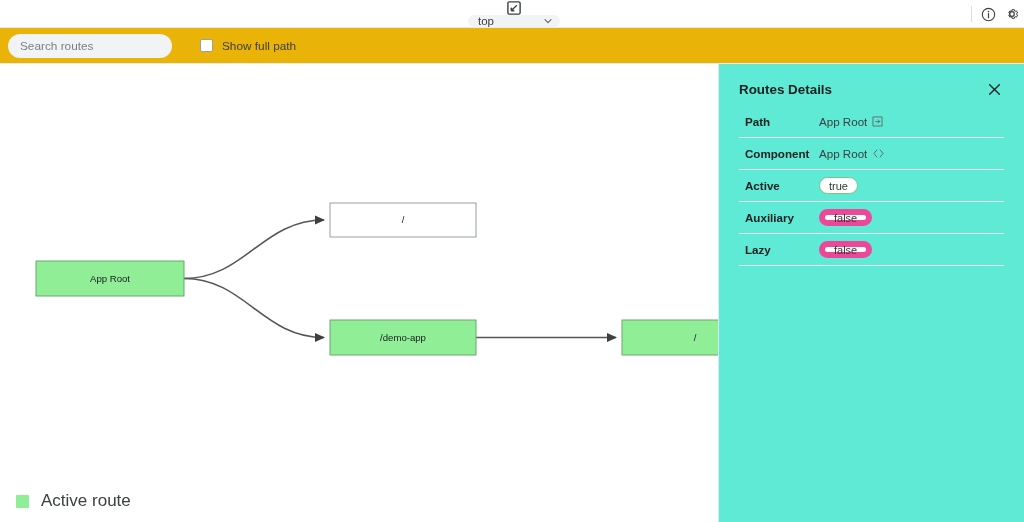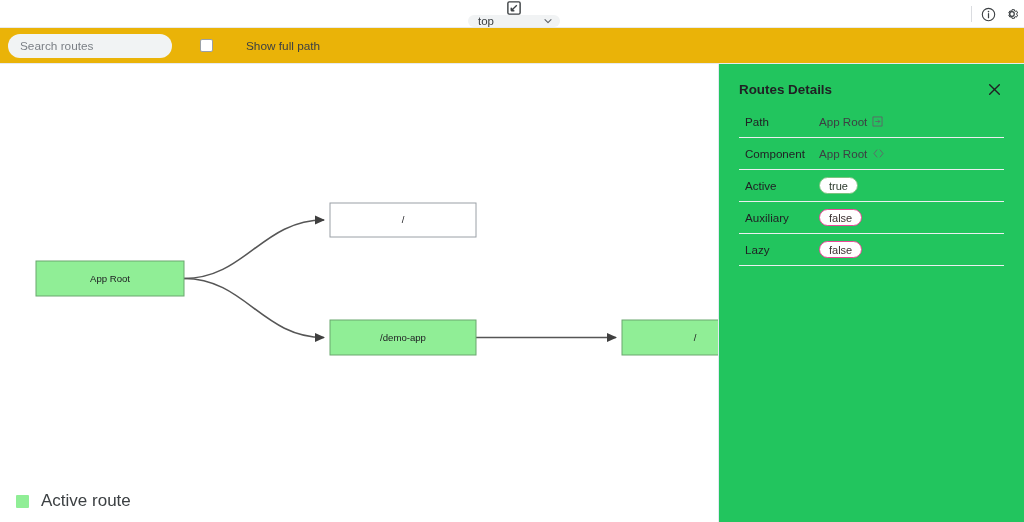--- a/index.html
+++ b/index.html
@@ -89,21 +89,21 @@
     padding: 0 12px;
     font-size: 11.8px;
     color: #3c4043;
     font-family: "Liberation Sans", sans-serif;
     outline: none;
   }
   .search-pill::placeholder { color: #7a7f85; }
 
   .check-wrap {
     display: flex; align-items: center;
-    margin-left: 28px; cursor: pointer; gap: 24px;
+    margin-left: 28px; cursor: pointer;
   }
   .cbox {
     width: 13px; height: 13px;
     border: 1.4px solid #9aa0a6;
     border-radius: 2px;
     background: #fff;
     display: block;
   }
   .check-label {
     font-size: 11.8px; color: #3c4043; margin-left: 9px;
@@ -144,21 +144,21 @@
 
   
   .panel-divider {
     position: absolute; left: 718px; top: 64px;
     width: 1px; height: 458px;
     background: #e3e8f2;
   }
   .details {
     position: absolute; left: 719px; top: 64px;
     width: 305px; height: 458px;
-    background: #22c55e;
+    background: #5eead4;
     padding: 0 20px;
   }
   .details-head {
     display: flex; align-items: center;
     height: 42px;
     padding-top: 8px;
   }
   .details-title {
     font-size: 13.4px;
     font-weight: bold;
@@ -173,41 +173,41 @@
 
   .prop-table { width: 100%; }
   .prop-row {
     display: flex; align-items: center;
     height: 32px;
     border-bottom: 1px solid #eceff1;
     padding-left: 6px;
   }
   .prop-key {
     font-size: 11.6px;
-    font-weight: normal;
+    font-weight: bold;
     color: #202124;
     width: 74px;
     flex: none;
   }
   .prop-val {
     font-size: 11.6px;
     color: #3c4043;
     display: flex; align-items: center;
     gap: 5px;
   }
   .badge {
     display: inline-flex; align-items: center; justify-content: center;
     height: 17px;
     padding: 0 9px;
     border-radius: 9px;
     font-size: 11px;
     background: #ffffff;
   }
   .badge.true  { border: 1px solid #7cc47f; color: #2d3b2e; }
-  .badge.false { border: 1px solid #ec4899; color: #3c3232; }
+  .badge.false { border: 6px solid #ec4899; color: #3c3232; }
 
   .mini-icon { display: block; }
 </style>
 </head>
 <body>
 
 <div id="app">
 
   <div class="toolbar">
 

